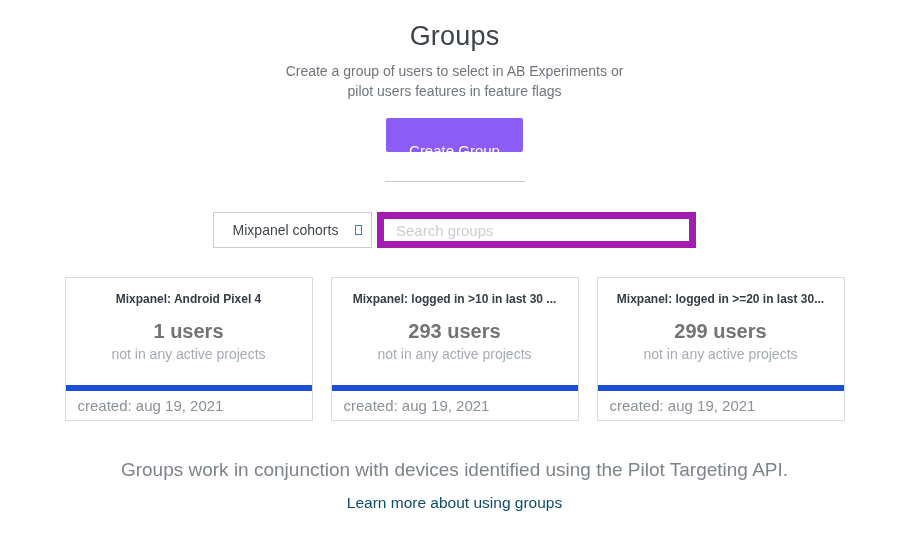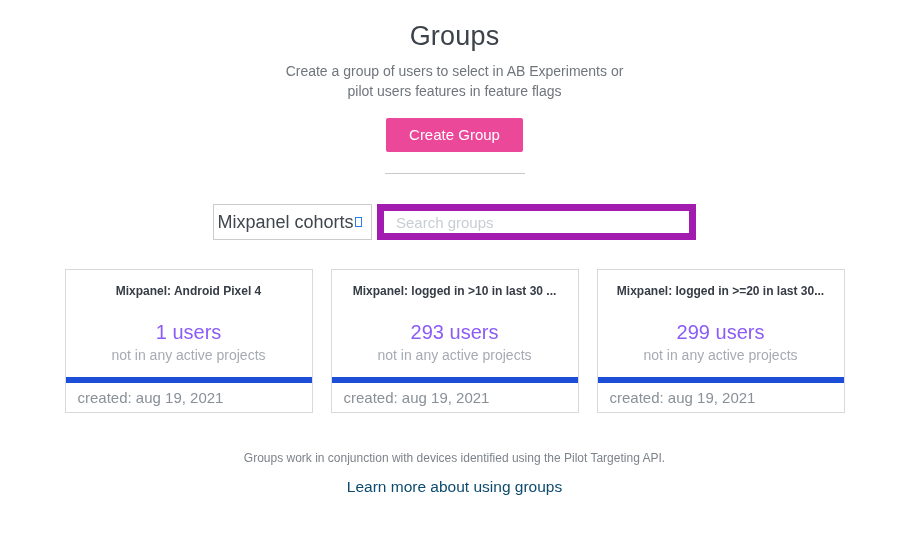--- a/index.html
+++ b/index.html
@@ -10,32 +10,32 @@
 
   
   .header { text-align: center; padding-top: 21px; }
   .page-title { font-size: 27px; font-weight: 400; color: #3d434a; letter-spacing: 0.2px; }
   .subtitle { margin-top: 9px; font-size: 14px; line-height: 20px; color: #70757c; }
   .subtitle span { display: block; }
 
   .create-btn-wrap { text-align: center; margin-top: 17px; }
   .create-btn {
     display: inline-block; min-width: 137px; height: 34px; line-height: 34px;
-    background: #ec4899; color: #ffffff; font-size: 15px; font-family: inherit;
-    border: none; border-radius: 2px; padding: 0 18px; cursor: pointer;
+    background: #8b5cf6; color: #ffffff; font-size: 15px; font-family: inherit;
+    border: none; border-radius: 2px; padding: 16px 18px; cursor: pointer;
   }
 
   .short-divider { width: 140px; margin: 21px auto 0; border: none; border-top: 1px solid #c9c9c9; height: 0; }
 
   
   .controls { margin-top: 30px; display: flex; justify-content: center; align-items: center; gap: 5px; }
   .cohort-select {
     position: relative; width: 159px; height: 36px; border: 1px solid #cccccc;
     background: #fff; display: flex; align-items: center; justify-content: center;
-    font-size: 18px; color: #40464e; cursor: pointer;
+    font-size: 14px; color: #40464e; cursor: pointer;
   }
   .cohort-select .value { margin-right: 14px; }
   .tofu-icon {
     position: absolute; right: 9px; top: 12px; width: 7px; height: 10px;
     border: 1px solid #2b7ce9; display: inline-block;
   }
   .search-box {
     width: 319px; height: 36px; border: 7px solid #a21caf; padding: 0 12px;
     font-size: 15px; font-family: inherit; color: #40464e; outline: none;
   }
@@ -44,30 +44,30 @@
   
   .cards { width: 780px; margin: 29px auto 0; display: flex; gap: 18px; }
   .card {
     flex: 1; height: 144px; border: 1px solid #d9d9d9; background: #fff;
     position: relative; text-align: center; overflow: hidden;
   }
   .card-title {
     margin: 14px 10px 0; font-size: 12px; font-weight: 700; color: #353c45;
     white-space: nowrap; overflow: hidden; text-overflow: ellipsis;
   }
-  .card-users { margin-top: 23px; font-size: 20px; font-weight: 400; color: #8b5cf6; }
+  .card-users { margin-top: 14px; font-size: 20px; font-weight: 700; color: #737373; }
   .card-note { margin-top: 3px; font-size: 14px; color: #a6abb2; }
   .card-footer {
     position: absolute; left: 0; right: 0; bottom: 0; height: 35px;
     border-top: 6px solid #1d4ed8; display: flex; align-items: center;
     padding-left: 12px; font-size: 15px; color: #8a9097; text-align: left;
   }
 
   
-  .info-text { margin-top: 38px; text-align: center; font-size: 12px; color: #7d838a; }
+  .info-text { margin-top: 38px; text-align: center; font-size: 19px; color: #7d838a; }
   .learn-link-wrap { margin-top: 13px; text-align: center; }
   .learn-link { font-size: 15.5px; color: #0c4a6e; text-decoration: none; cursor: pointer; }
 </style>
 </head>
 <body>
 
 <div class="page">
 
   <div class="header">
     <div class="page-title">Groups</div>

